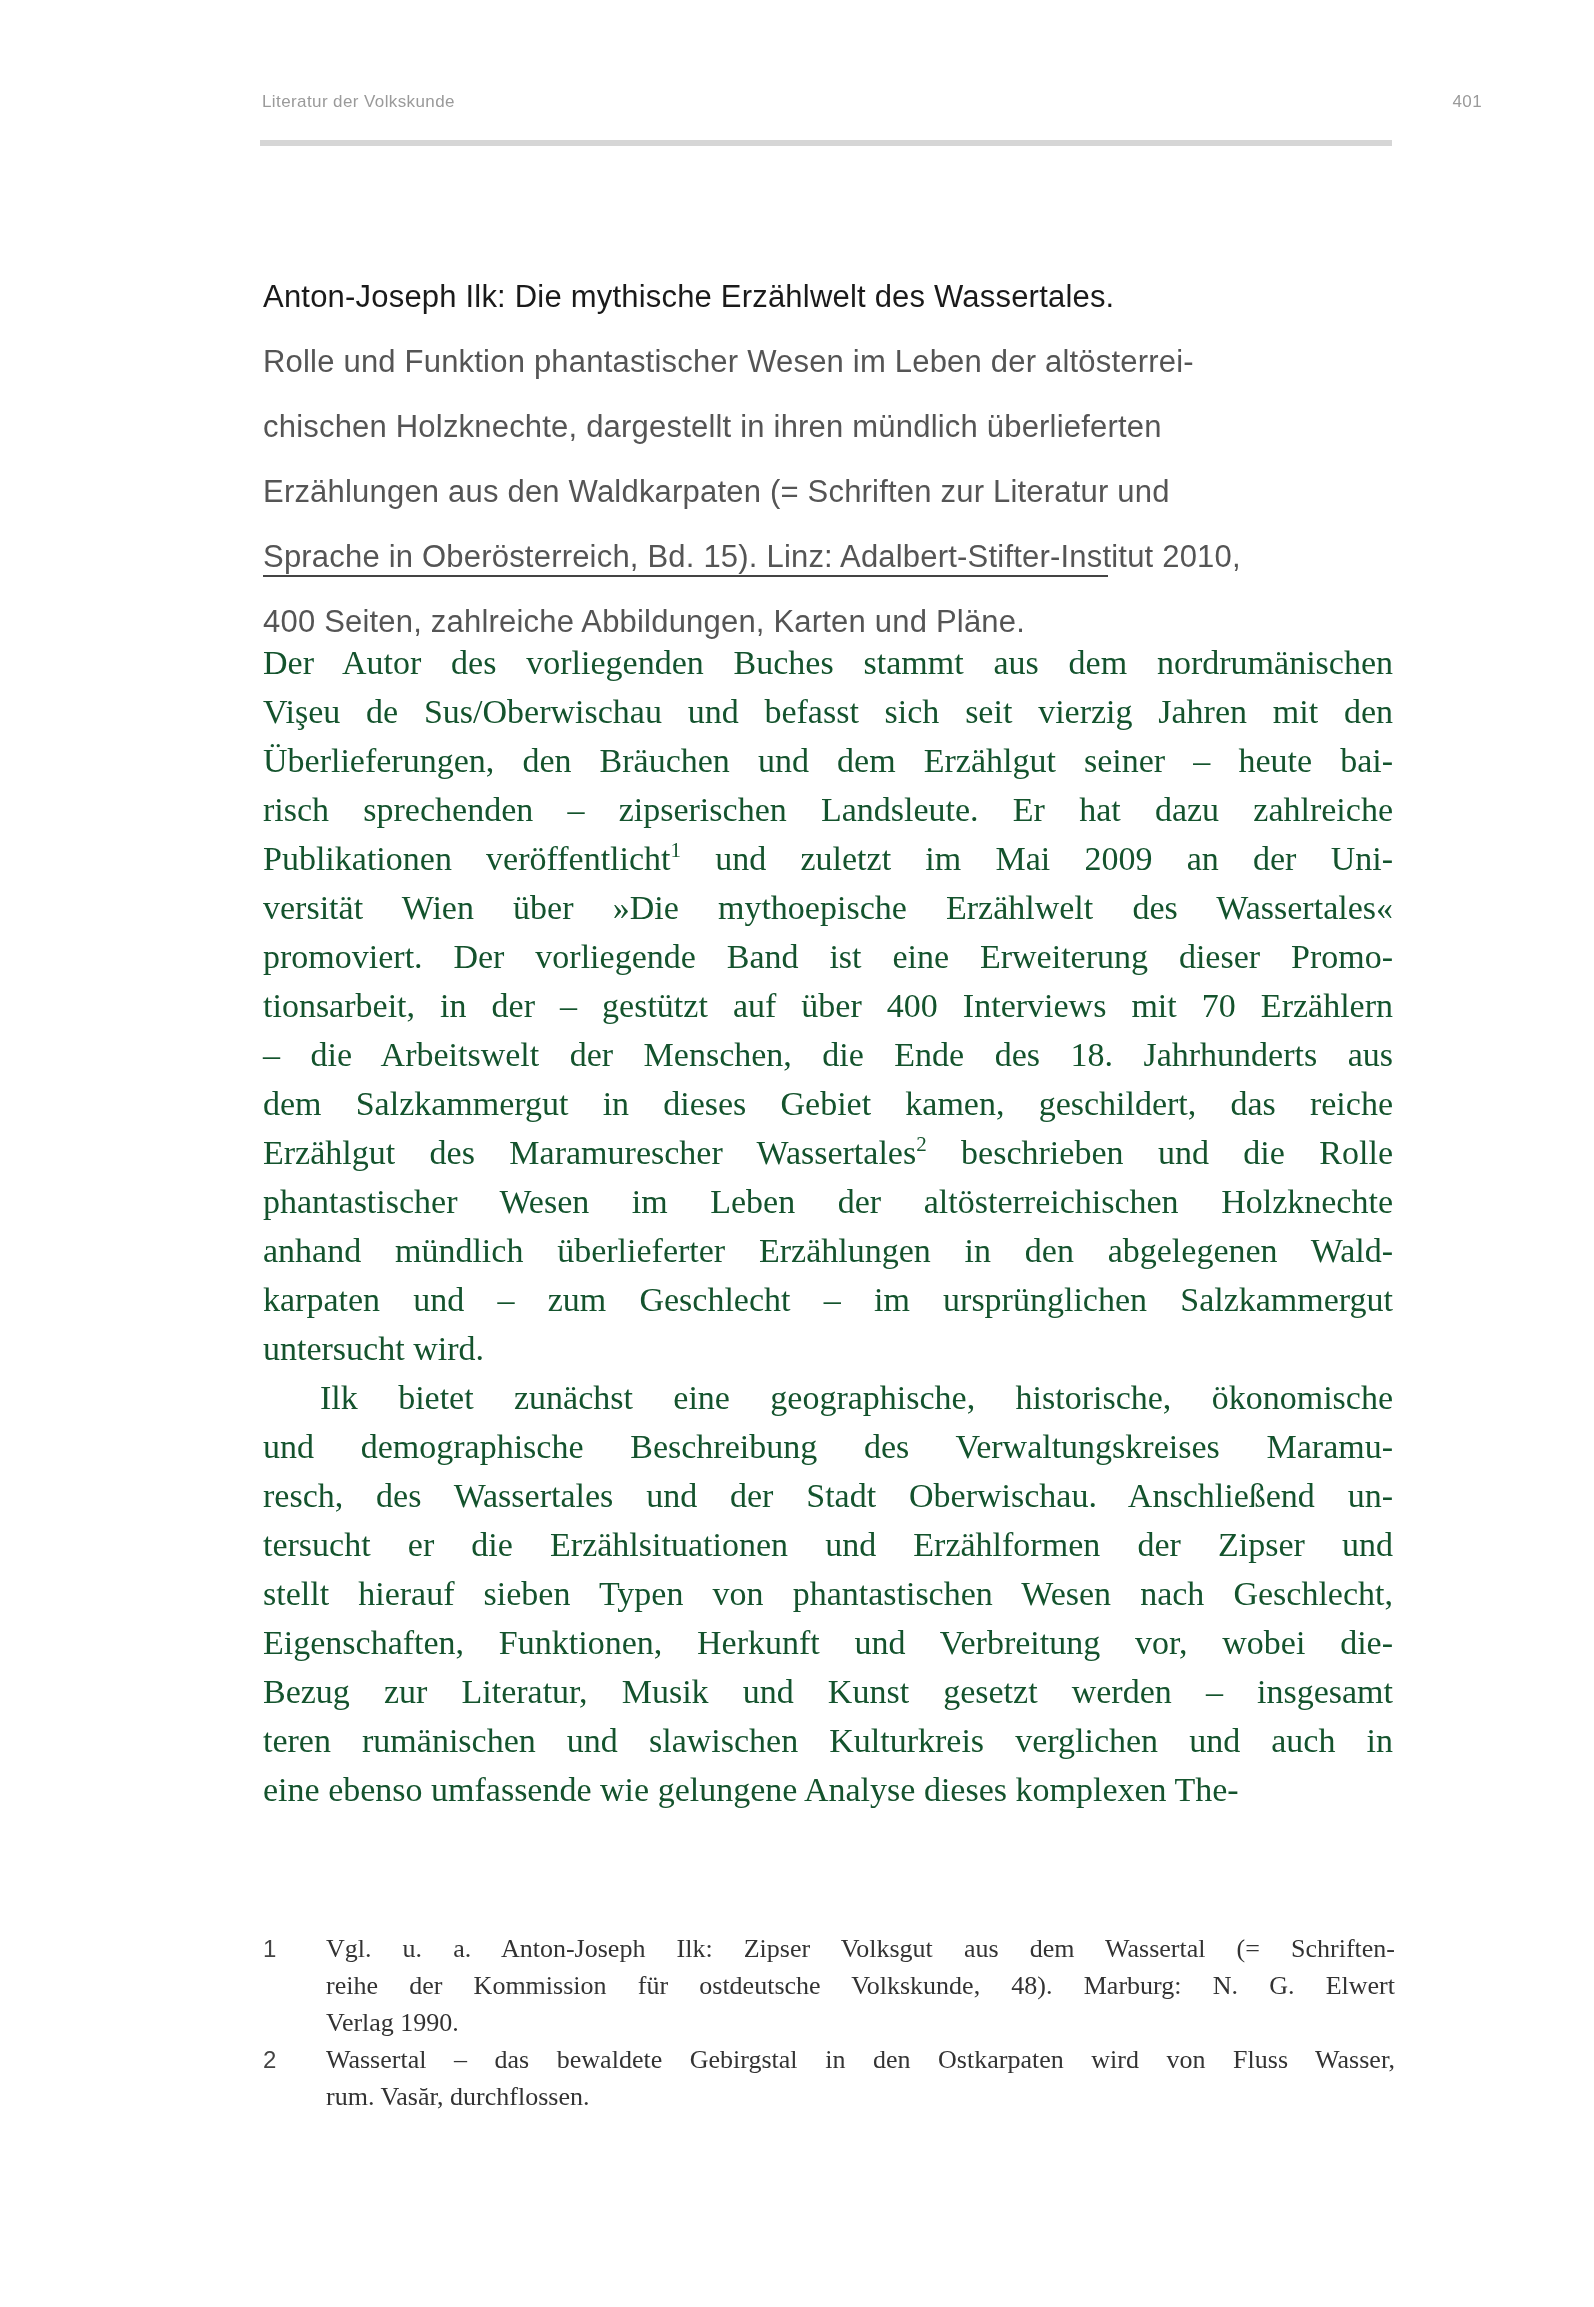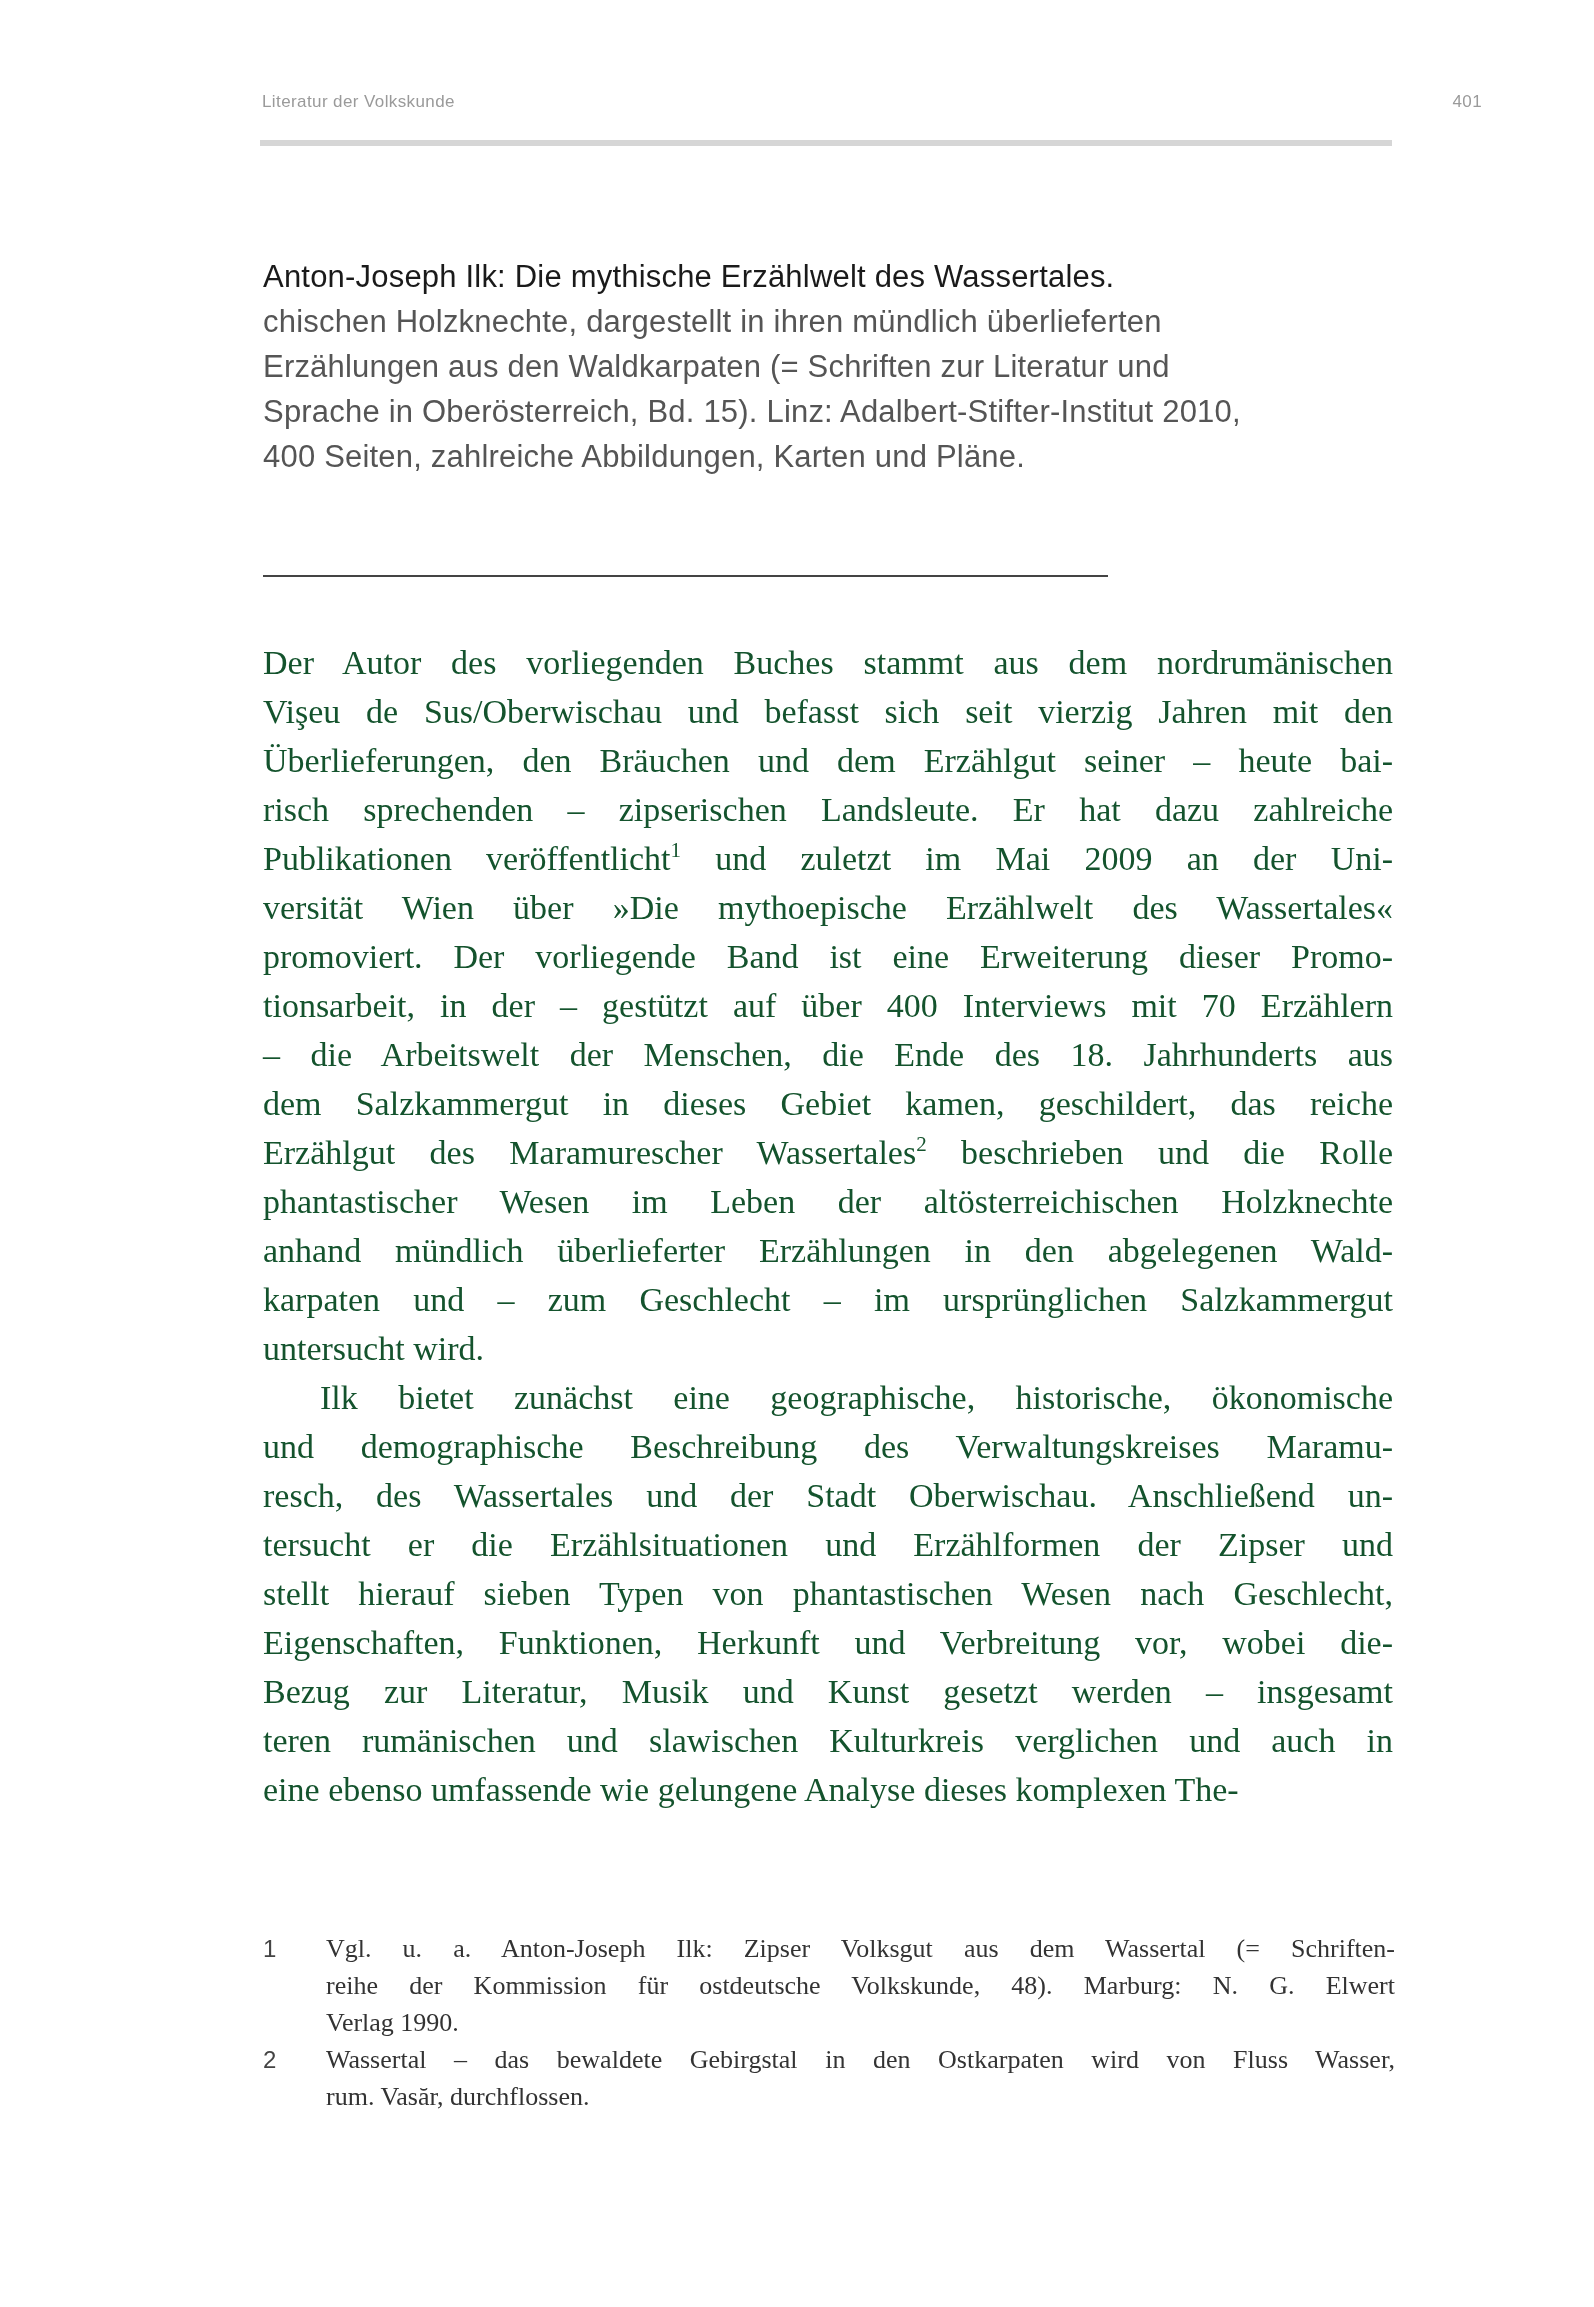--- a/index.html
+++ b/index.html
@@ -15,21 +15,21 @@
     .head-rule {
       position: absolute; left: 260px; top: 140px; width: 1132px; height: 5.6px;
       background: #d6d6d6;
     }
 
     .biblio {
       position: absolute; left: 263px; top: 254px; width: 1148px;
       font-family: "Liberation Sans", sans-serif; font-size: 31px; line-height: 45px;
       color: #555555; letter-spacing: 0.2px;
     }
-    .biblio .line { white-space: nowrap; display: block; }
+    .biblio .line { white-space: nowrap; display: block; margin-top: 20px; }
     .biblio .bib-title { color: #1a1a1a; }
 
     .sep-rule {
       position: absolute; left: 263px; top: 575px; width: 845px; height: 2.4px;
       background: #444444;
     }
 
     .body-text {
       position: absolute; left: 263px; top: 638px; width: 1130px;
       font-family: "Liberation Serif", serif; font-size: 34px; line-height: 49px;
@@ -60,20 +60,21 @@
 <body>
 
 <div class="running-head">
   <span class="title">Literatur der Volkskunde</span>
   <span class="page-no">401</span>
 </div>
 <div class="head-rule"></div>
 
 <div class="biblio">
   <span class="line bib-title">Anton-Joseph Ilk: Die mythische Erzählwelt des Wassertales.</span>
+  <span class="line">Rolle und Funktion phantastischer Wesen im Leben der altösterrei-</span>
   <span class="line">chischen Holzknechte, dargestellt in ihren mündlich überlieferten</span>
   <span class="line">Erzählungen aus den Waldkarpaten (= Schriften zur Literatur und</span>
   <span class="line">Sprache in Oberösterreich, Bd. 15). Linz: Adalbert-Stifter-Institut 2010,</span>
   <span class="line">400 Seiten, zahlreiche Abbildungen, Karten und Pläne.</span>
 </div>
 <div class="sep-rule"></div>
 
 <div class="body-text">
   <div id="para1">
       <span class="line">Der Autor des vorliegenden Buches stammt aus dem nordrumänischen</span>

